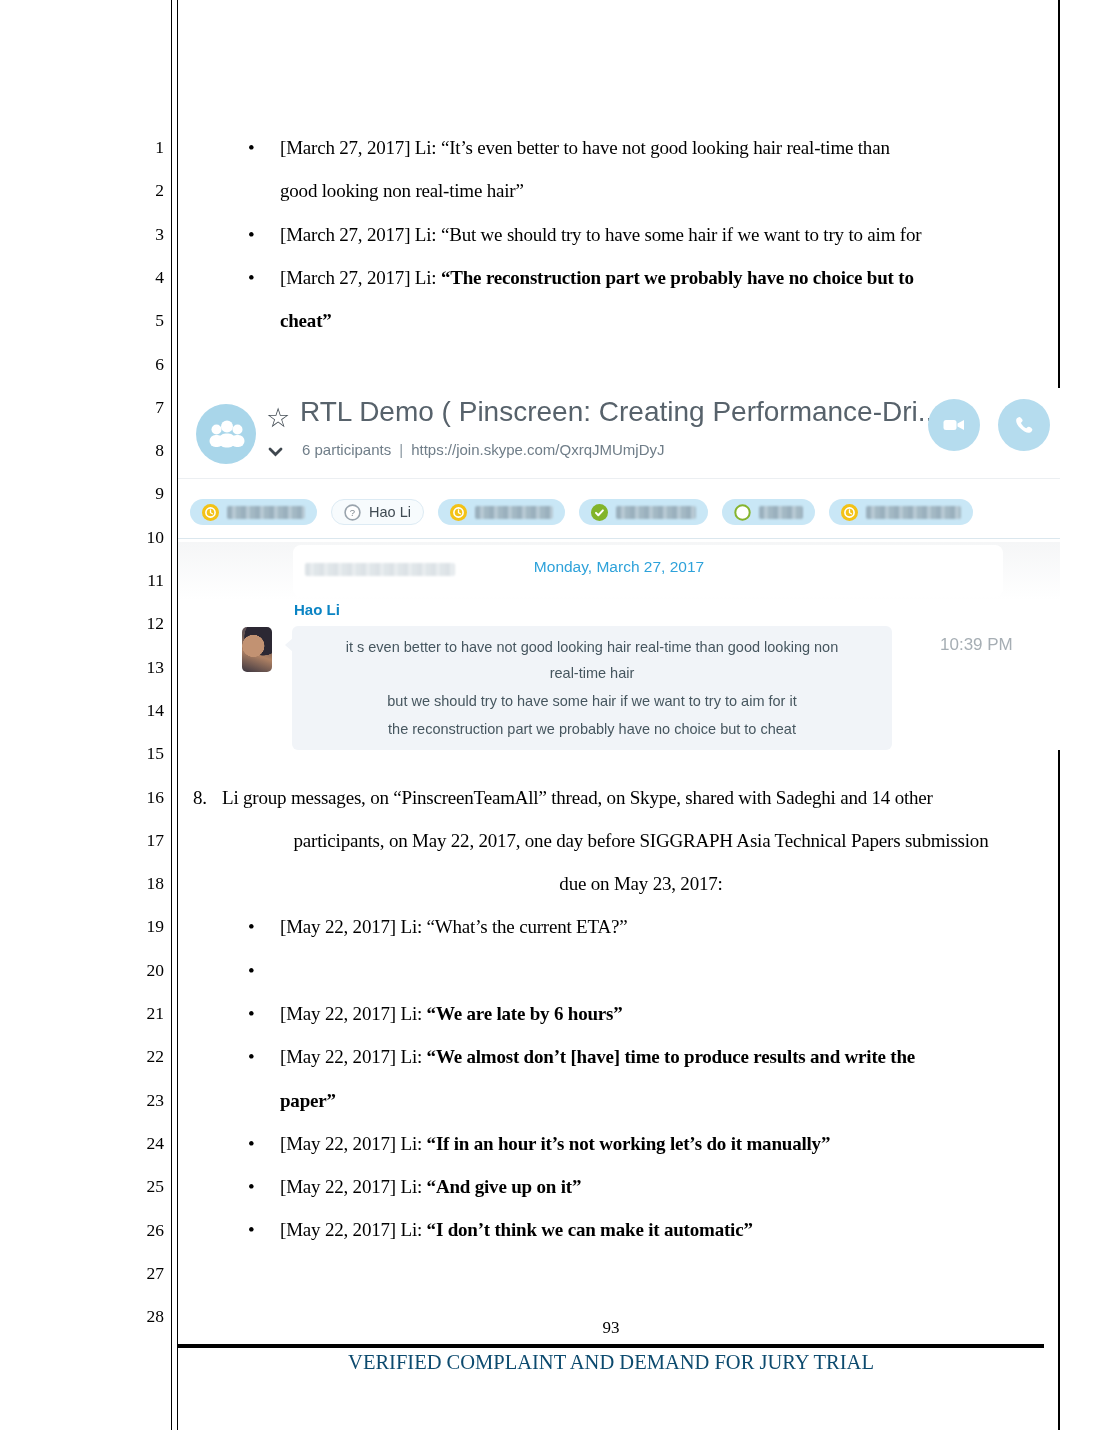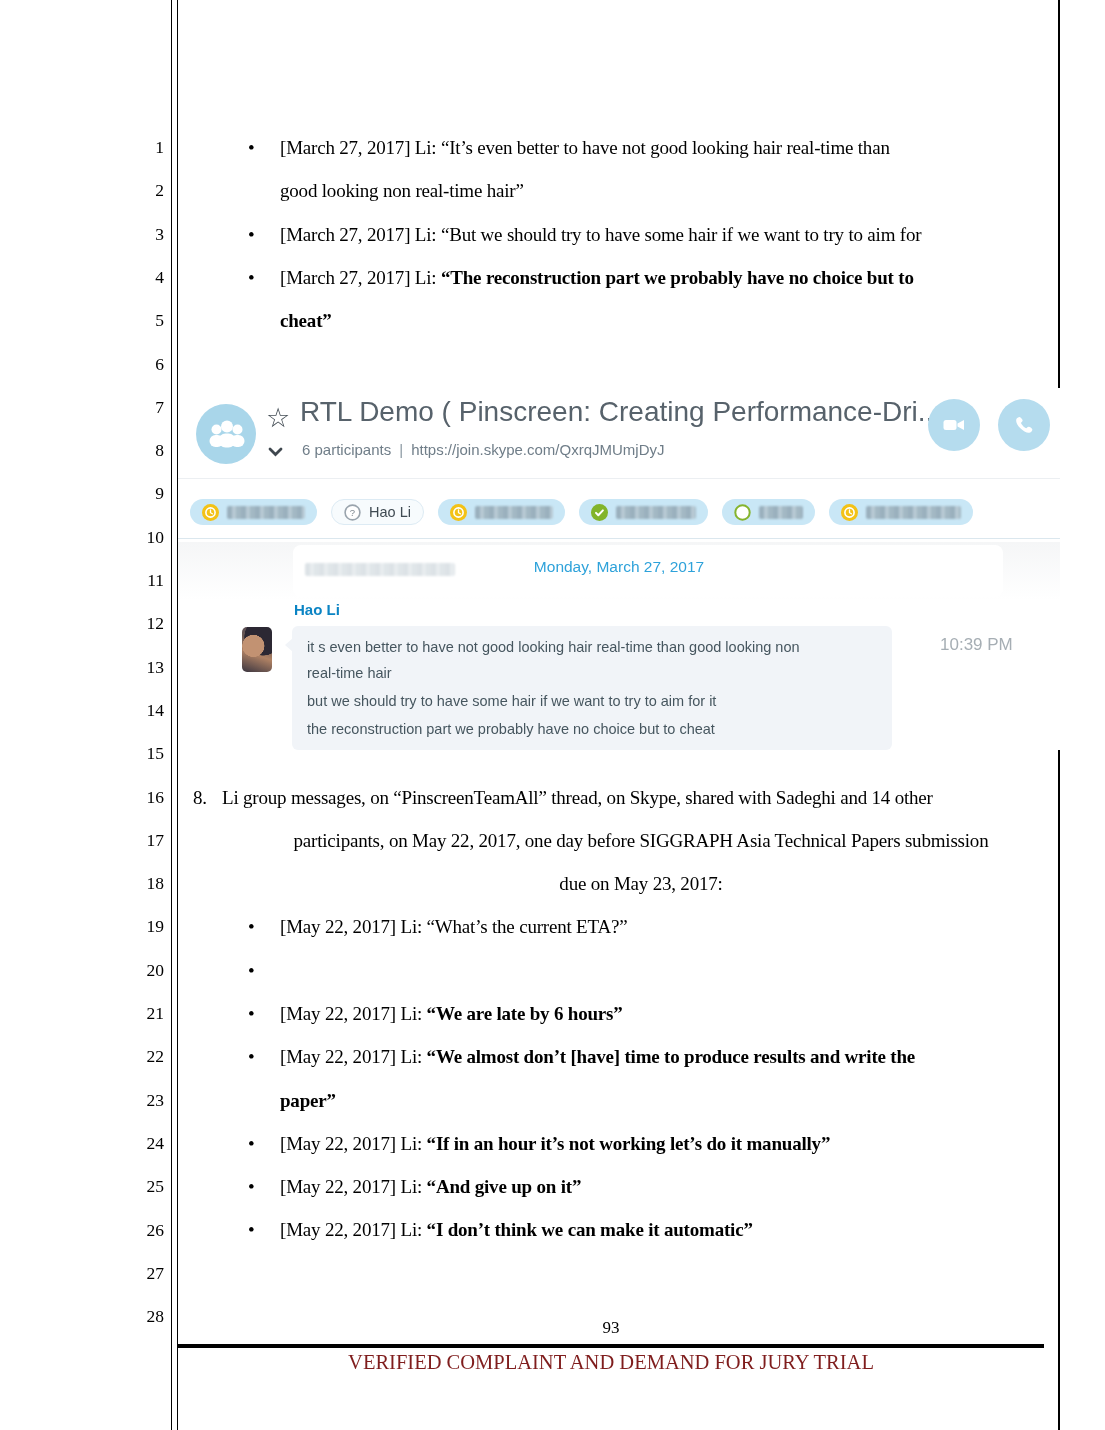--- a/index.html
+++ b/index.html
@@ -71,30 +71,30 @@
                 border-radius:5px;
                 background:
                   radial-gradient(circle at 38% 42%, #c29272 0 34%, transparent 35%),
                   radial-gradient(circle at 70% 22%, #2c2833 0 45%, transparent 46%),
                   linear-gradient(200deg, #4a4150 0%, #6b5a55 35%, #b08264 60%, #3a3540 100%); }
   .bubble { position:absolute; left:114px; top:238px; width:600px; border-radius:6px;
             background:#f1f4f8; padding:6px 15px; box-sizing:border-box; }
   .bubble:before { content:""; position:absolute; left:-7px; top:12px; width:0; height:0;
                    border-top:7px solid transparent; border-bottom:7px solid transparent;
                    border-right:8px solid #f1f4f8; }
-  .msg { margin:2px 0; }
+  .msg { margin:2px 16px;text-align:center; }
   .msg-line { font-size:14.5px; line-height:26px; color:#46565f; white-space:nowrap; }
   .chat-time { position:absolute; left:762px; top:247px; font-size:17px; color:#a6aeb4; }
 
   
   .pageno { position:absolute; left:178px; top:1318px; width:866px; text-align:center;
             font-size:17px; }
   .footer-rule { position:absolute; left:178px; top:1344px; width:866px; height:3.5px; background:#000; }
   .footer-title { position:absolute; left:178px; top:1351px; width:866px; text-align:center;
-                  font-size:20.5px; color:#7f1d1d; }
+                  font-size:20.5px; color:#0c4a6e; }
   .footer-case { position:absolute; left:178px; top:1378px; width:866px; text-align:center;
                  font-size:19.5px; font-style:italic; color:#1717d1; }
 </style>
 </head>
 <body>
 
 <div id="page">
 
   <div class="linenos" id="linenos">
       <div class="lineno" style="top: 126px;">1</div>

